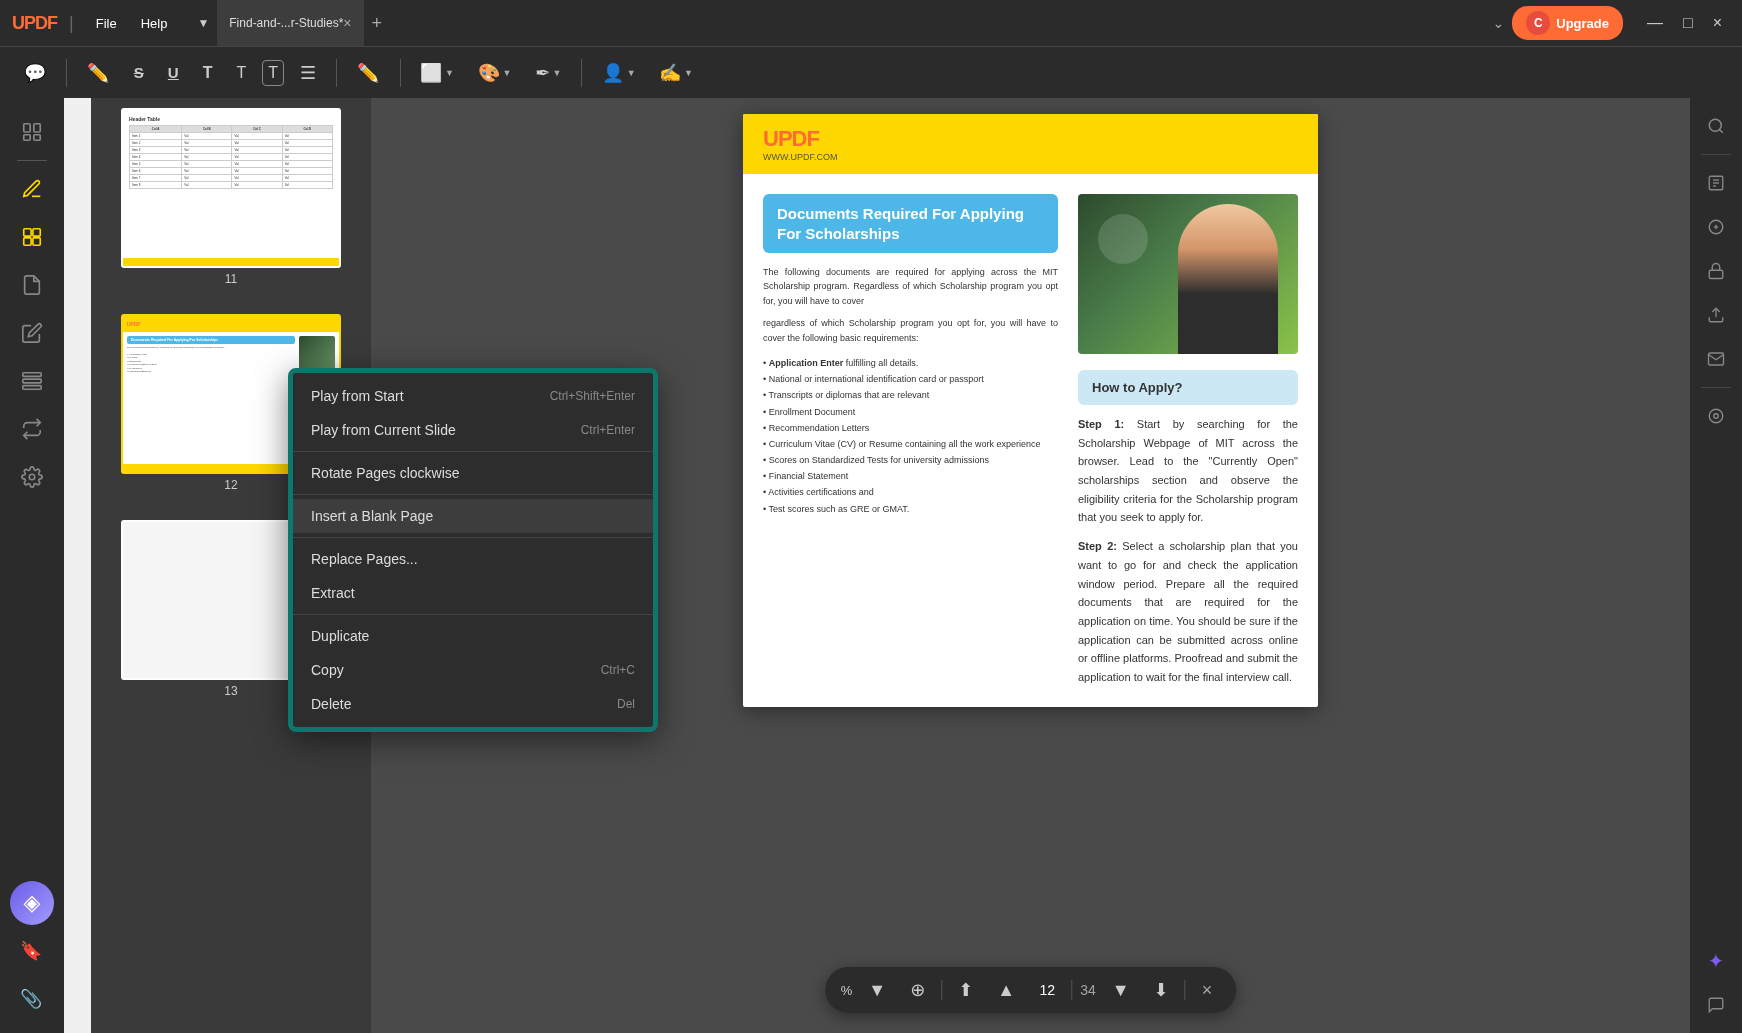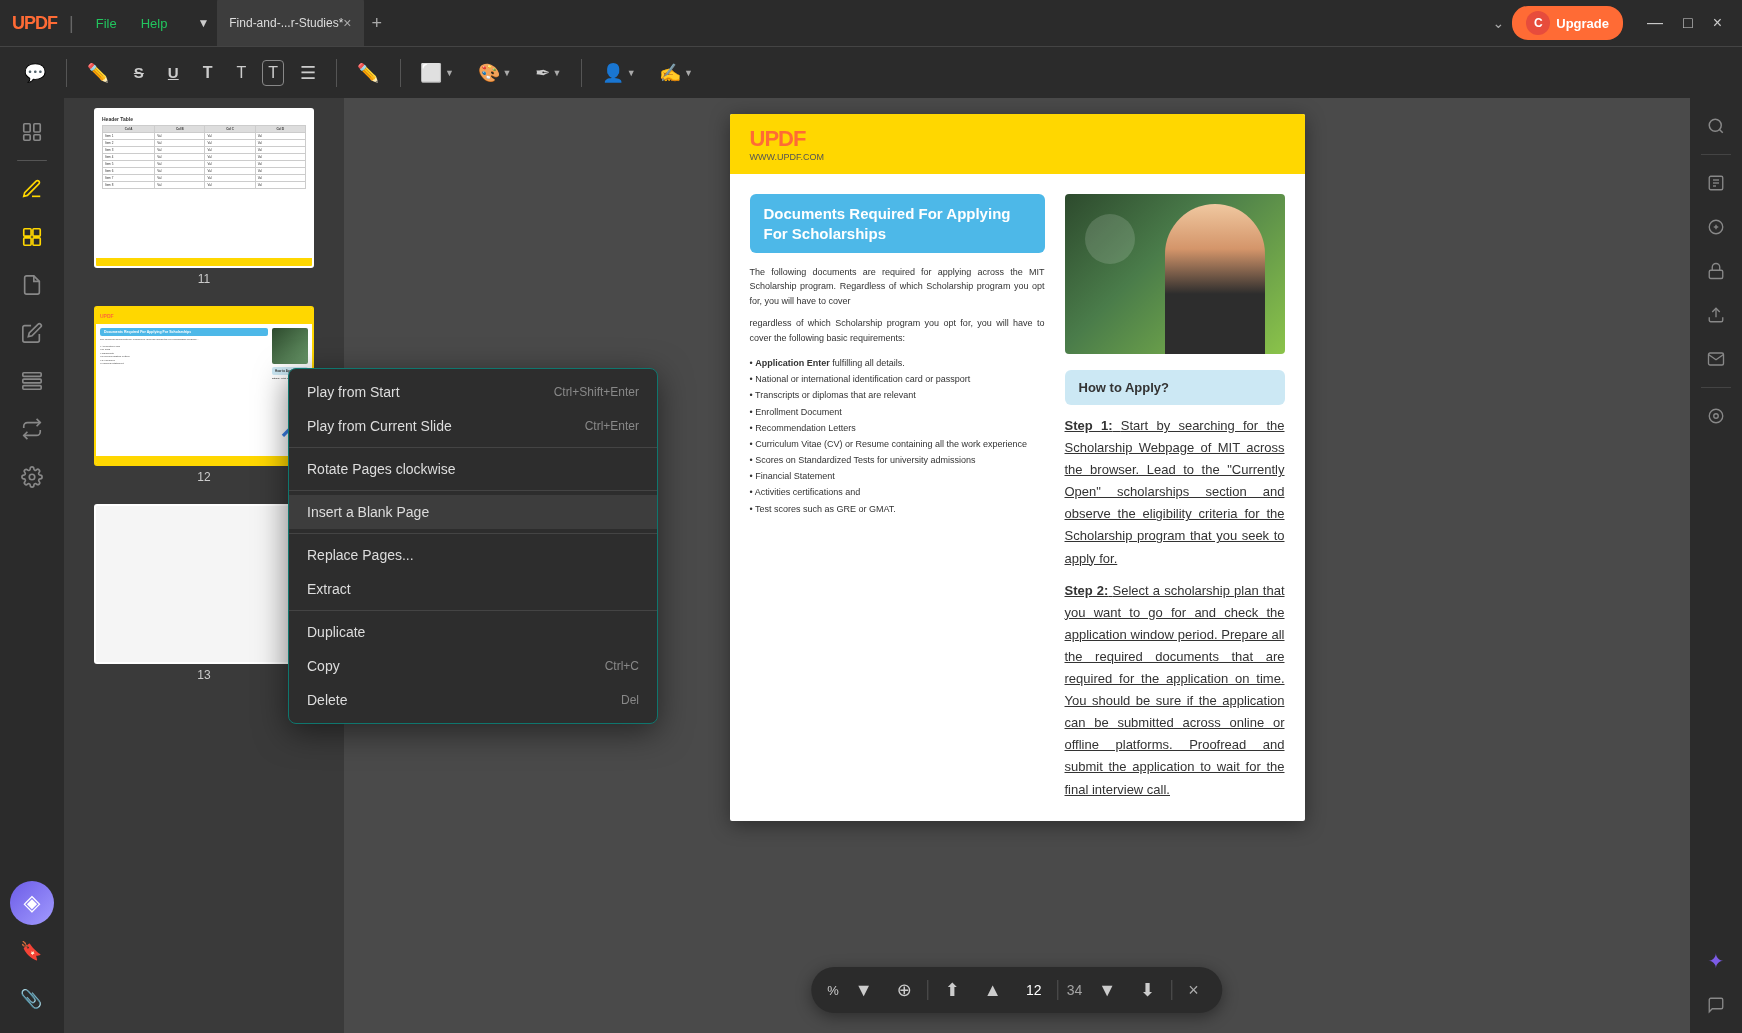--- a/index.html
+++ b/index.html
@@ -24,21 +24,21 @@
     .titlebar-divider {
       color: #666;
       font-size: 18px;
       margin: 0 4px;
     }
     .titlebar-menu {
       display: flex;
       gap: 4px;
     }
     .titlebar-menu-item {
-      color: #22c55e;
+      color: #ffffff;
       font-size: 13px;
       padding: 4px 10px;
       border-radius: 4px;
       cursor: pointer;
     }
     .tab-bar {
       display: flex;
       align-items: center;
       margin-left: 8px;
       gap: 4px;
@@ -196,21 +196,22 @@
 
     
     .thumbnail-panel {
       width: 280px;
       background: #3a3a3a;
       overflow-y: auto;
       flex-shrink: 0;
       padding: 10px;
       display: flex;
       flex-direction: column;
-      gap: 20px;
+      gap: 28px;
+      margin-left: 27px;
     }
     .thumb-item {
       display: flex;
       flex-direction: column;
       align-items: center;
       gap: 4px;
       cursor: pointer;
       position: relative;
     }
     .thumb-img {
@@ -280,21 +281,21 @@
     .context-menu {
       position: absolute;
       left: 288px;
       top: 270px;
       width: 370px;
       background: #2d2d2d;
       border-radius: 8px;
       box-shadow: 0 8px 32px rgba(0,0,0,0.5);
       z-index: 1000;
       padding: 6px 0;
-      border: 1px solid #0f766e;
+      border: 5px solid #0f766e;
     }
     .menu-item {
       display: flex;
       align-items: center;
       justify-content: space-between;
       padding: 9px 18px;
       cursor: pointer;
       color: #ddd;
       font-size: 14px;
     }
@@ -397,25 +398,24 @@
     .pdf-how-box {
       background: #cce8f4;
       border-radius: 6px;
       padding: 10px 14px;
       color: #333;
       font-size: 13px;
       font-weight: 700;
       margin-bottom: 10px;
     }
     .pdf-step-text {
-      font-size: 13px;
+      font-size: 11px;
       line-height: 1.7;
       color: #333;
       text-align: justify;
-      text-decoration: underline;
     }
     .pdf-step-bold { font-weight: 700; }
 
     
     .right-sidebar {
       width: 52px;
       background: #2b2b2b;
       display: flex;
       flex-direction: column;
       align-items: center;

